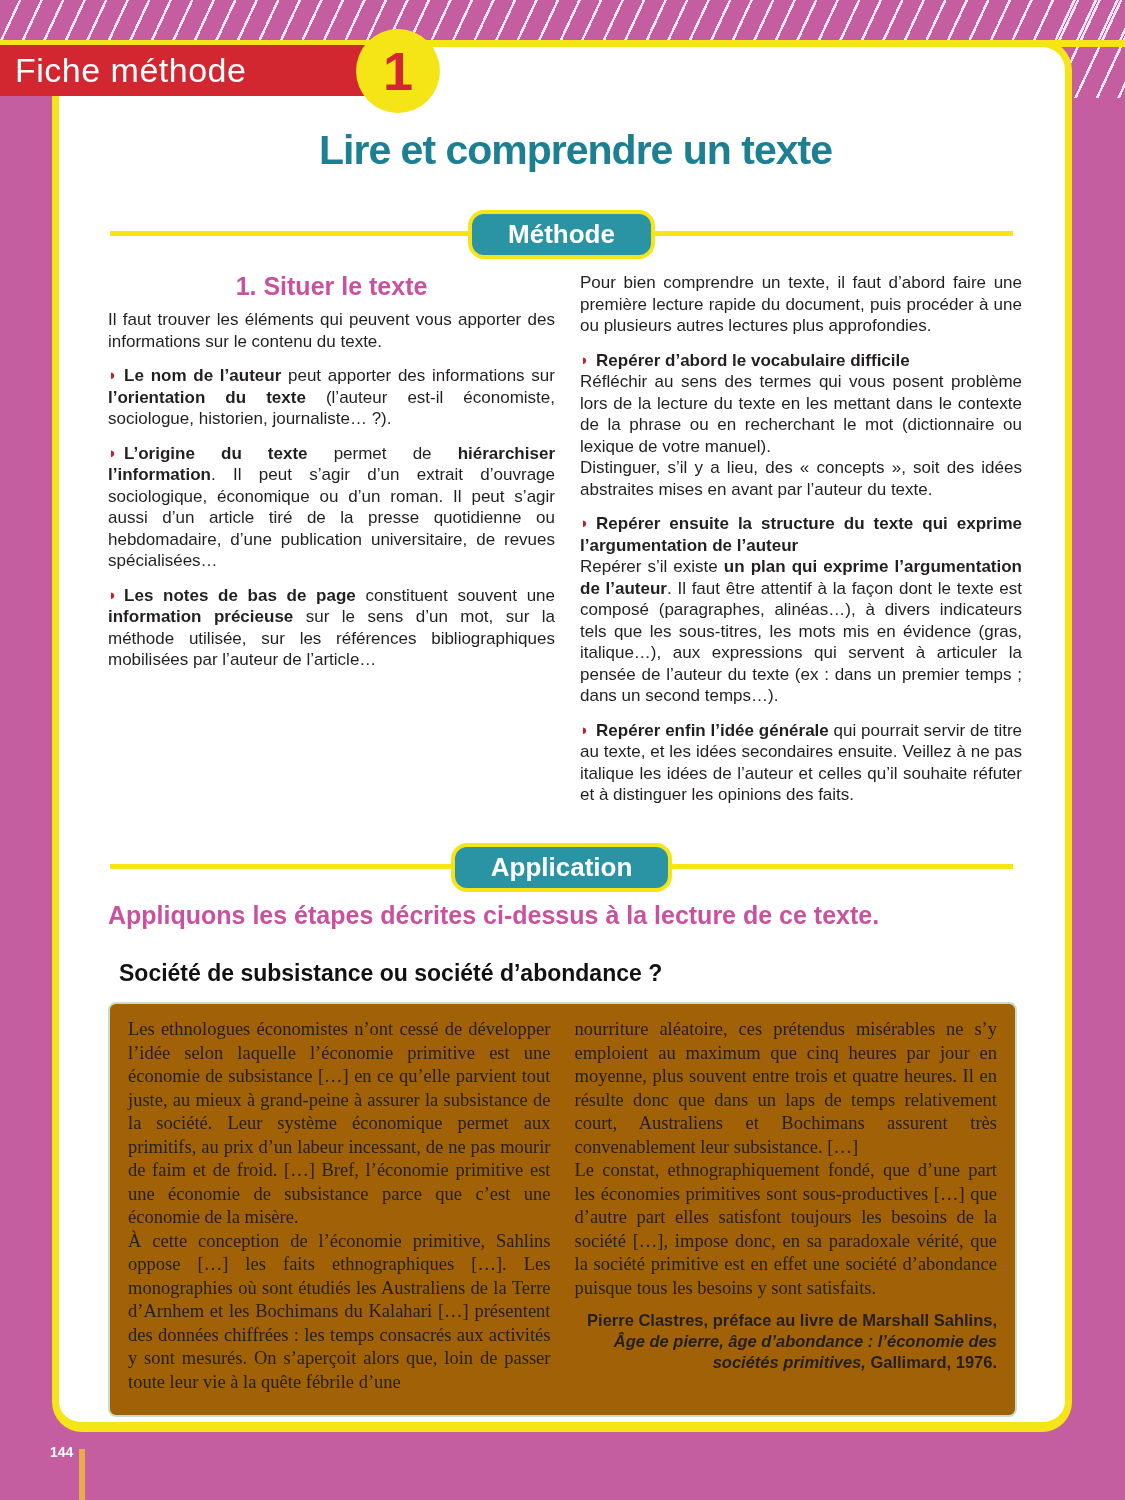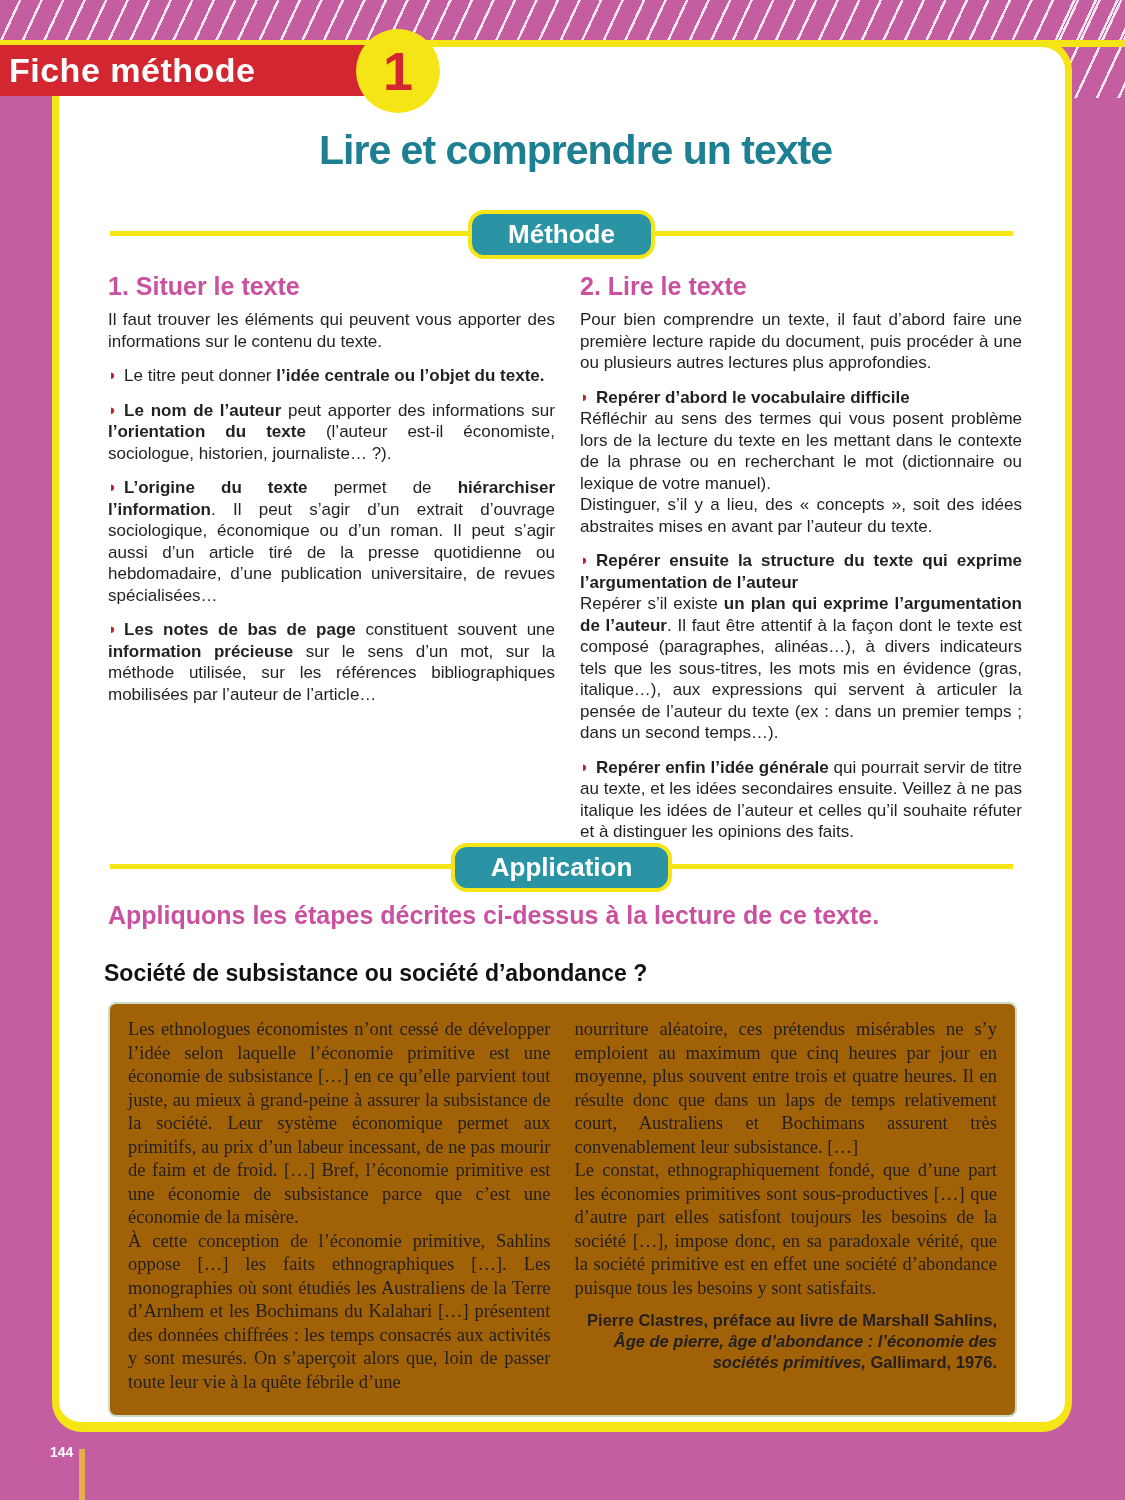--- a/index.html
+++ b/index.html
@@ -23,22 +23,22 @@
   .topline { position: absolute; left: 0; top: 40px; width: 1125px; height: 7px; background: #f6e516; }
   .card {
     position: absolute; left: 52px; top: 40px; width: 1020px; height: 1392px;
     background: #ffffff;
     border: 7px solid #f6e516; border-bottom-width: 10px;
     border-radius: 0 30px 30px 30px;
   }
   .banner {
     position: absolute; left: 0; top: 45px; width: 396px; height: 51px;
     background: #d22630; color: #fff;
-    font-size: 34px; font-weight: bold; line-height: 51px;
-    padding-left: 9px; letter-spacing: 0.5px;
+    font-size: 34px; font-weight: normal; line-height: 51px;
+    padding-left: 15px; letter-spacing: 0.5px;
   }
   .num-circle {
     position: absolute; left: 356px; top: 29px; width: 84px; height: 84px;
     background: #f6e516; border-radius: 50%;
     color: #d22630; font-size: 54px; font-weight: bold;
     display: flex; align-items: center; justify-content: center;
   }
   .main-title {
     position: absolute; left: 60px; top: 127px; width: 1005px;
     text-align: center; color: #1d7f92;
@@ -51,27 +51,27 @@
     background: #2b94a4; color: #fff;
     border: 4px solid #f6e516; border-radius: 16px;
     font-size: 26px; font-weight: bold;
     padding: 5px 36px; z-index: 2;
   }
   .divider-methode { top: 210px; }
   .divider-application { top: 843px; }
   .mcol { position: absolute; top: 272px; }
   .mcol-1 { left: 108px; width: 447px; }
   .mcol-2 { left: 580px; width: 442px; }
-  .pink-heading { color: #ca519f; font-size: 25px; font-weight: bold; margin-bottom: 8px; }
+  .pink-heading { color: #ca519f; font-size: 25px; font-weight: bold; margin-bottom: 8px; text-align: center; }
   .mcol p { font-size: 17px; line-height: 21.5px; text-align: justify; margin-bottom: 13px; }
   .b { font-weight: bold; }
   .i { font-style: italic; }
   .bullet { color: #c32032; font-size: 15px; margin-right: 7px; position: relative; top: -1px; }
   .app-lead { position: absolute; left: 108px; top: 901px; width: 910px; color: #ca519f; font-size: 25px; font-weight: bold; }
-  .doc-title { position: absolute; left: 104px; top: 960px; width: 910px; color: #111; font-size: 23px; font-weight: bold; }
+  .doc-title { position: absolute; left: 119px; top: 960px; width: 910px; color: #111; font-size: 23px; font-weight: bold; }
   .text-box {
     position: absolute; left: 108px; top: 1002px; width: 909px; height: 415px;
     background: #a16207; border: 2px solid #c9ddc6; border-radius: 8px;
     padding: 14px 18px; display: flex; gap: 24px; overflow: hidden;
   }
   .box-col { flex: 1; font-family: "Liberation Serif", serif; font-size: 18.5px; line-height: 23.5px; text-align: justify; }
   .box-col p { margin: 0; }
   .citation {
     font-family: "Liberation Sans", sans-serif;
     font-weight: bold; font-size: 16.5px; line-height: 21px;
@@ -99,28 +99,26 @@
 <h1 class="main-title">Lire et comprendre un texte</h1>
 
 <div class="divider divider-methode">
   <div class="line"></div>
   <span class="badge">Méthode</span>
 </div>
 
 <div class="mcol mcol-1">
   <h2 class="pink-heading">1. Situer le texte</h2>
   <p>Il faut trouver les éléments qui peuvent vous apporter des informations sur le contenu du texte.</p>
-  <p><span class="bullet">◗</span><span><span>Le titre peut donner </span><span class="b">l’idée centrale ou l’objet du texte.</span></span></p>
   <p><span class="bullet">◗</span><span><span class="b">Le nom de l’auteur</span><span> peut apporter des informations sur </span><span class="b">l’orientation du texte</span><span> (l’auteur est-il économiste, sociologue, historien, journaliste… ?).</span></span></p>
   <p><span class="bullet">◗</span><span><span class="b">L’origine du texte</span><span> permet de </span><span class="b">hiérarchiser l’information</span><span>. Il peut s’agir d’un extrait d’ouvrage sociologique, économique ou d’un roman. Il peut s’agir aussi d’un article tiré de la presse quotidienne ou hebdomadaire, d’une publication universitaire, de revues spécialisées…</span></span></p>
   <p><span class="bullet">◗</span><span><span class="b">Les notes de bas de page</span><span> constituent souvent une </span><span class="b">information précieuse</span><span> sur le sens d’un mot, sur la méthode utilisée, sur les références bibliographiques mobilisées par l’auteur de l’article…</span></span></p>
 </div>
 
 <div class="mcol mcol-2">
-  <h2 class="pink-heading">2. Lire le texte</h2>
   <p>Pour bien comprendre un texte, il faut d’abord faire une première lecture rapide du document, puis procéder à une ou plusieurs autres lectures plus approfondies.</p>
   <p><span class="bullet">◗</span><span><span class="b">Repérer d’abord le vocabulaire difficile</span><br><span>Réfléchir au sens des termes qui vous posent problème lors de la lecture du texte en les mettant dans le contexte de la phrase ou en recherchant le mot (dictionnaire ou lexique de votre manuel).</span><br><span>Distinguer, s’il y a lieu, des « concepts », soit des idées abstraites mises en avant par l’auteur du texte.</span></span></p>
   <p><span class="bullet">◗</span><span><span class="b">Repérer ensuite la structure du texte qui exprime l’argumentation de l’auteur</span><br><span>Repérer s’il existe </span><span class="b">un plan qui exprime l’argumentation de l’auteur</span><span>. Il faut être attentif à la façon dont le texte est composé (paragraphes, alinéas…), à divers indicateurs tels que les sous-titres, les mots mis en évidence (gras, italique…), aux expressions qui servent à articuler la pensée de l’auteur du texte (ex : dans un premier temps ; dans un second temps…).</span></span></p>
   <p><span class="bullet">◗</span><span><span class="b">Repérer enfin l’idée générale</span><span> qui pourrait servir de titre au texte, et les idées secondaires ensuite. Veillez à ne pas italique les idées de l’auteur et celles qu’il souhaite réfuter et à distinguer les opinions des faits.</span></span></p>
 </div>
 
 <div class="divider divider-application">
   <div class="line"></div>
   <span class="badge">Application</span>
 </div>

